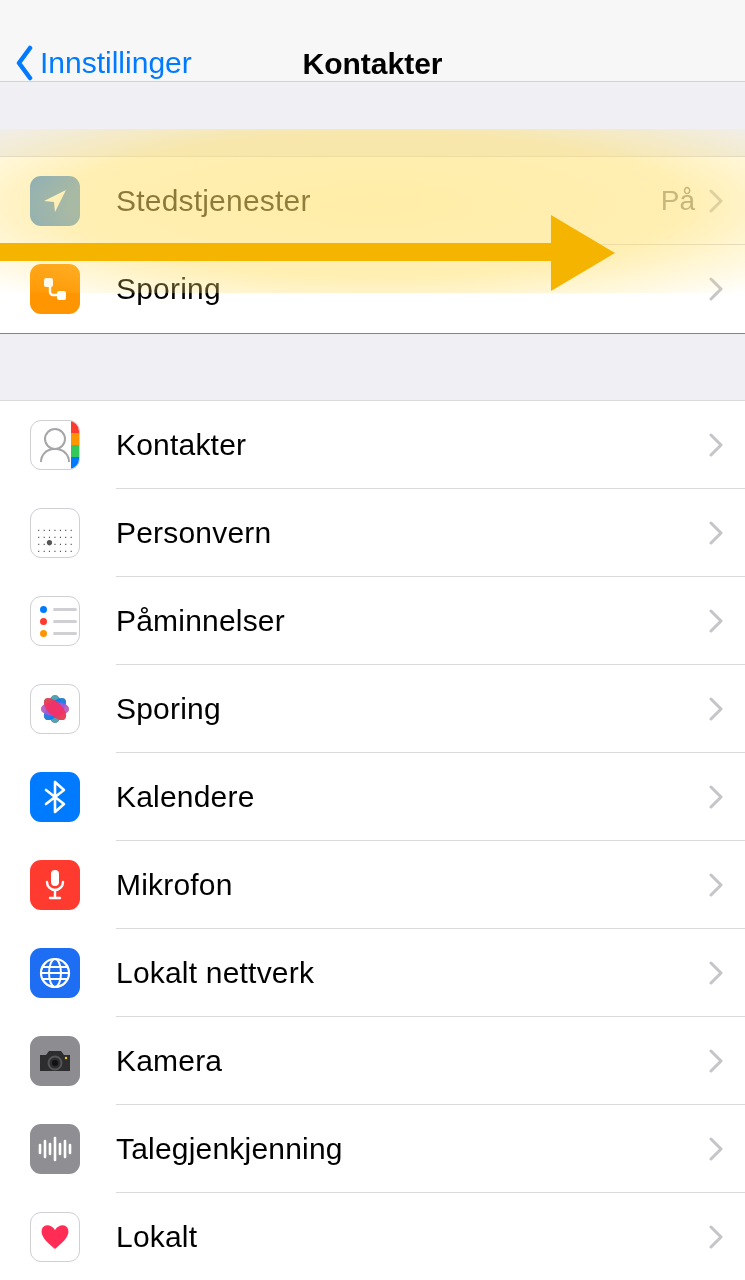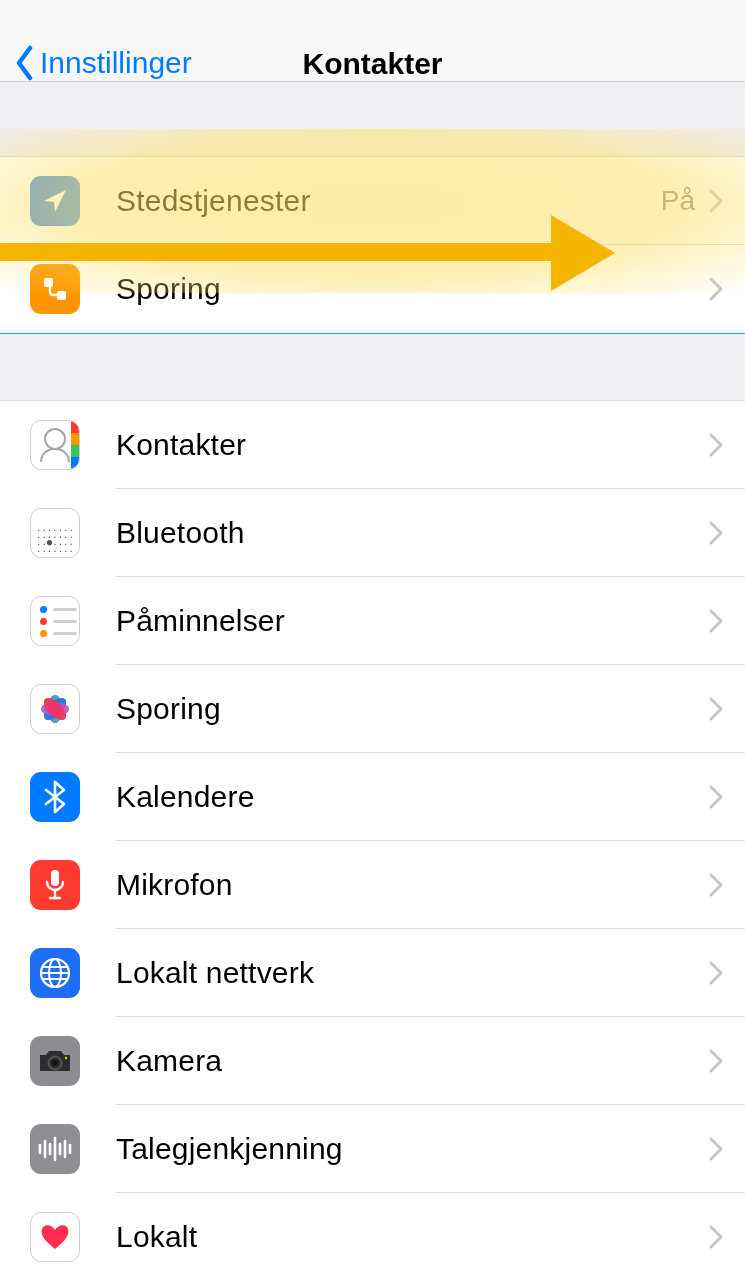--- a/index.html
+++ b/index.html
@@ -236,21 +236,21 @@
   <div class="row">
     <div class="icon ic-cal tile-border">
       <div class="bar"></div>
       <div class="grid">
           <div class="dots">.......
 .......
 ..●....
 .......</div>
         </div>
     </div>
-    <span class="label">Bluetooth</span>
+    <span class="label">Personvern</span>
     <span class="chevron">
         <svg viewBox="0 0 14 24">
           <path d="M2 2 L12 12 L2 22" fill="none" stroke-width="3" stroke-linecap="round" stroke-linejoin="round"></path>
         </svg>
       </span>
     <div class="divider"></div>
   </div>
 
   <div class="row">
     <div class="icon ic-rem tile-border" style="flex-direction:column;gap:5px;align-items:flex-start;padding:9px;">

